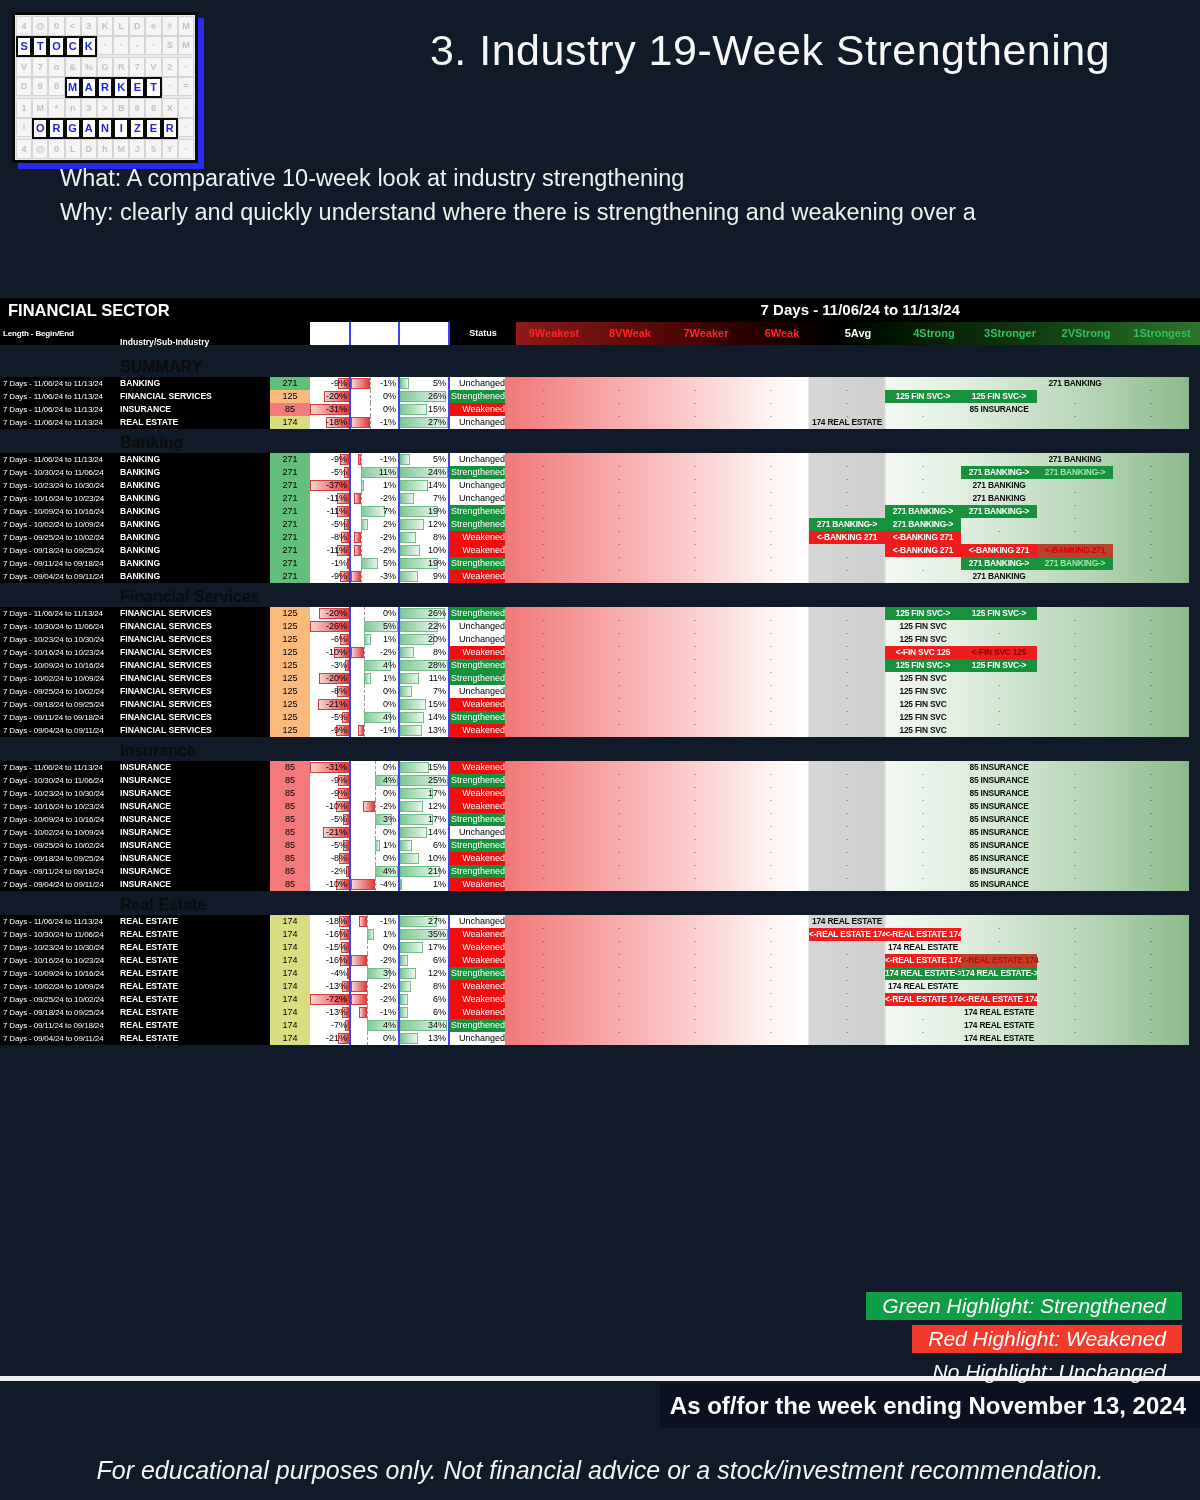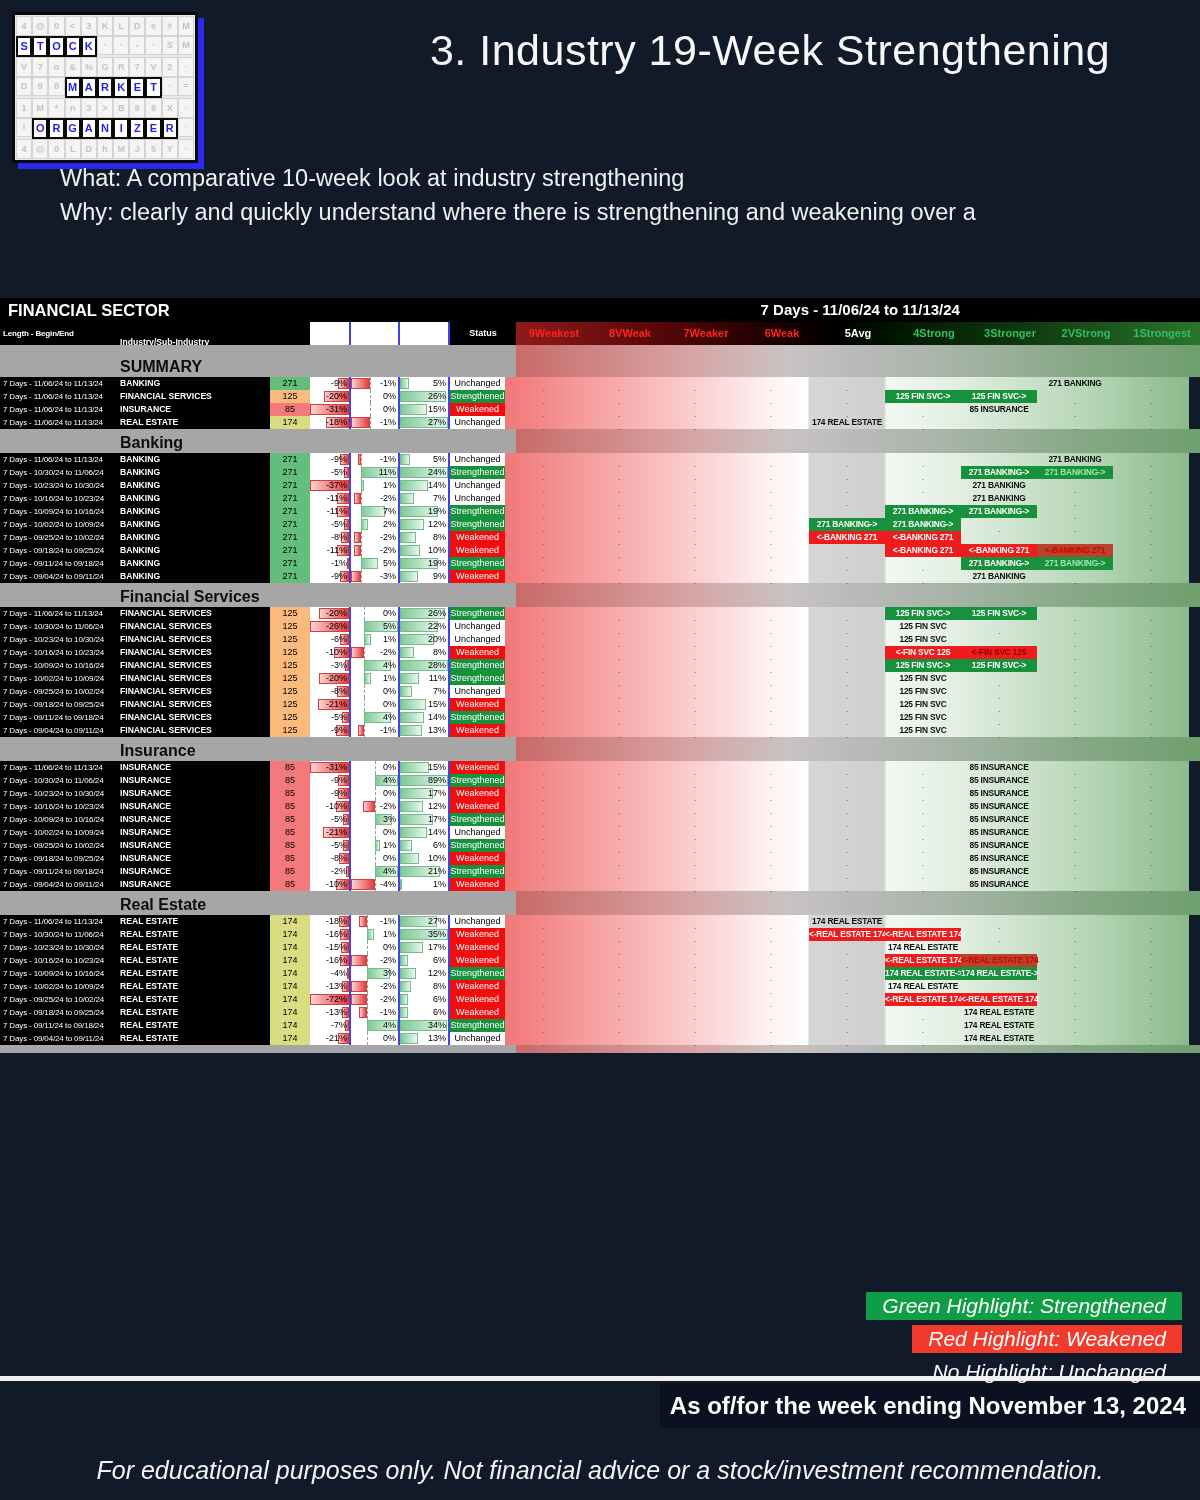--- a/index.html
+++ b/index.html
@@ -34,39 +34,39 @@
   .h.cnum{width:40px;text-align:center;}
   .h.cmin{width:41px;text-align:center;}
   .h.cavg{width:49px;text-align:center;}
   .h.cmax{width:50px;text-align:center;}
   .h.cstatus{width:66px;text-align:center;}
   .hstrength{width:684px;display:flex;
     background:linear-gradient(to right,#8f1a1a 0%,#4d0505 24%,#150000 40%,#000 47%,#001500 55%,#103a10 75%,#2c742c 100%);}
   .hs{width:76px;text-align:center;font-weight:700;font-size:11px;line-height:23px;}
   .t-red{color:#ff2222}.t-white{color:#fff}.t-green{color:#2fc162}
 
-  .sband{display:flex;height:24px;}
+  .sband{display:flex;height:24px;align-items:flex-end;}
   .sband.tall{height:32px;}
   .sband.thin{height:8px;}
   .sleft{width:516px;background:#a6a6a6;position:relative;}
   .stitle{position:absolute;left:120px;bottom:1px;font-weight:700;font-size:16px;color:#0d0d0d;}
   .sright{width:684px;
     background:linear-gradient(to right,#c96a6a 0%,#d7a3a3 25%,#c9c3c3 40%,#b9b9b9 50%,#a9b5a9 62%,#87a887 82%,#6f9f6f 100%);}
 
   .trow{display:flex;height:13px;}
   .c{position:relative;font-size:9px;line-height:13px;}
   .cdate{width:118px;background:#000;color:#fff;padding-left:3px;font-size:8px;
          letter-spacing:-.15px;white-space:nowrap;box-sizing:border-box;}
   .cind{width:152px;background:#000;color:#fff;font-weight:700;font-size:8.6px;
         padding-left:2px;white-space:nowrap;box-sizing:border-box;}
   .cnum{width:40px;text-align:center;color:#000;}
   .cmin{width:41px;background:#fff;border-right:2px solid #4242e8;box-sizing:border-box;}
   .cavg{width:49px;background:#fff;border-right:2px solid #4242e8;box-sizing:border-box;}
   .cmax{width:50px;background:#fff;border-right:2px solid #4242e8;box-sizing:border-box;}
-  .cstatus{width:55px;text-align:center;font-size:9px;}
+  .cstatus{width:55px;text-align:right;font-size:9px;}
   .st-g{background:#17913c;color:#fff;}
   .st-r{background:#f00d0d;color:#fff;}
   .st-n{background:#fff;color:#000;}
   .val{position:absolute;right:2px;top:0;z-index:2;color:#000;}
   .bar{position:absolute;top:1px;height:9px;z-index:1;}
   .bar.bmin,.bar.bneg{background:linear-gradient(to left,#e23b3b,#fad2d2);border:1px solid #d04040;}
   .bar.bpos,.bar.bmax{background:linear-gradient(to right,#7fca96,#eaf7ee);border:1px solid #74bd8a;}
   .axisline{position:absolute;top:0;bottom:0;border-left:1px dashed #9a9a9a;z-index:0;}
 
   .grad{display:flex;width:684px;
@@ -1069,21 +1069,21 @@
             <div class="bar bmin" style="right: 0px; width: calc(29.0323% - 2px);"></div>
             <span class="val">-9%</span>
           </div>
           <div class="c cavg">
             <div class="axisline" style="left: 50%;"></div>
             <div class="bar bpos" style="left: 50%; width: calc(50% - 2px);"></div>
             <span class="val">4%</span>
           </div>
           <div class="c cmax">
             <div class="bar bmax" style="left: 0px; width: calc(100% - 2px);"></div>
-            <span class="val">89%</span>
+            <span class="val">25%</span>
           </div>
           <div class="c cstatus st-g">Strengthened</div>
           <div class="grad">
             <div class="gcell"><span class="dot">.</span></div>
             <div class="gcell"><span class="dot">.</span></div>
             <div class="gcell"><span class="dot">.</span></div>
             <div class="gcell"><span class="dot">.</span></div>
             <div class="gcell"><span class="dot">.</span></div>
             <div class="gcell"><span class="dot">.</span></div>
             <div class="gcell">

